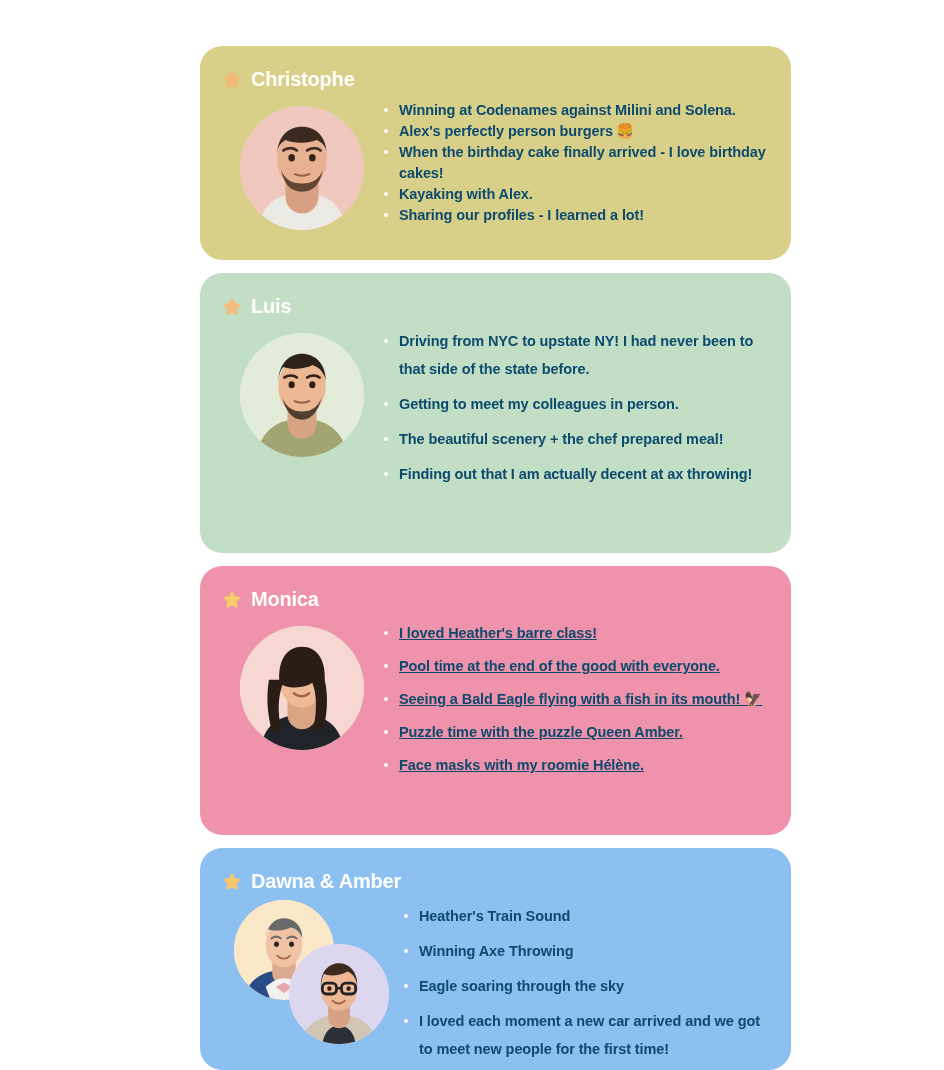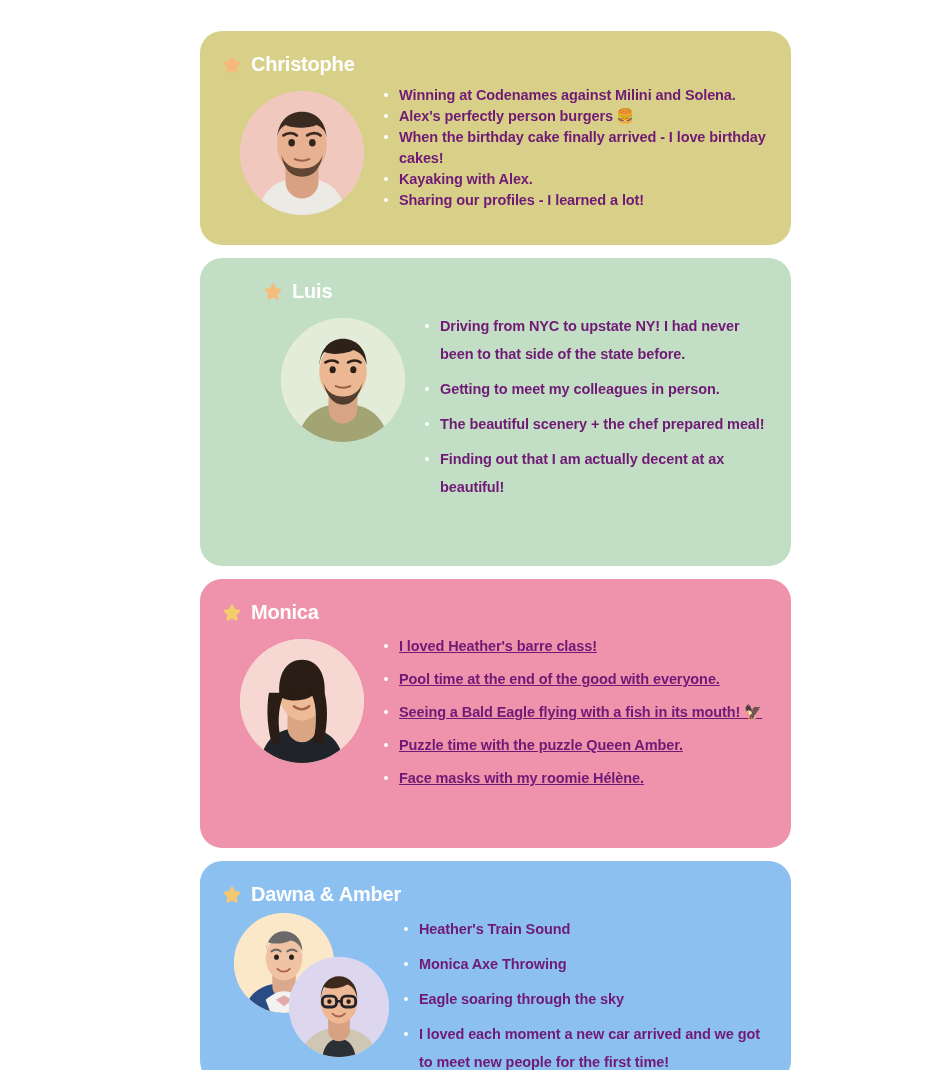--- a/index.html
+++ b/index.html
@@ -10,20 +10,21 @@
     background: #ffffff;
     font-family: "Liberation Sans", sans-serif;
     overflow: hidden;
   }
 
   #page {
     position: relative;
     width: 944px;
     height: 850px;
     background: #ffffff;
+    margin-top: 15px;
   }
 
   .cards {
     position: absolute;
     left: 200px;
     top: 31px;
     width: 591px;
   }
 
   .card {
@@ -101,21 +102,21 @@
 
   .points {
     flex: 1 1 auto;
     list-style: none;
     padding: 6px 0 0 0;
     margin: 0;
   }
 
   .point {
     position: relative;
-    color: #701a75;
+    color: #0c4a6e;
     font-size: 14.5px;
     font-weight: bold;
     line-height: 21px;
     padding-left: 17px;
     letter-spacing: -0.1px;
   }
   .point::before {
     content: "";
     position: absolute;
     left: 2px;
@@ -167,21 +168,21 @@
           <ul class="points">
             <li class="point">Winning at Codenames against Milini and Solena.</li>
             <li class="point">Alex's perfectly person burgers 🍔</li>
             <li class="point">When the birthday cake finally arrived - I love birthday cakes!</li>
             <li class="point">Kayaking with Alex.</li>
             <li class="point">Sharing our profiles - I learned a lot!</li>
           </ul>
         </div>
         <div style="height: 30px;"></div>
       </div>
-      <div class="card loose" style="background: rgb(194, 222, 197); padding-left: 41px;">
+      <div class="card loose" style="background: rgb(194, 222, 197);">
         <div class="card-header">
           <span class="star-icon">
             <svg viewBox="0 0 24 24" aria-hidden="true">
               <path fill="#f6bc7e" d="M12 1.6c.5 0 .95.3 1.17.78l2.3 4.9 5.2.78c.53.08.97.45 1.13.96.16.5.02 1.06-.36 1.43l-3.8 3.8.9 5.33c.9.53-.13 1.07-.57 1.38-.44.31-1.02.34-1.49.08L12 18.5l-4.48 2.54c-.47.26-1.05.23-1.49-.08-.44-.31-.66-.85-.57-1.38l.9-5.33-3.8-3.8c-.38-.37-.52-.93-.36-1.43.16-.51.6-.88 1.13-.96l5.2-.78 2.3-4.9c.22-.48.67-.78 1.17-.78z"></path>
             </svg>
           </span>
           <span class="card-name">Luis</span>
         </div>
         <div class="card-body">
           <div class="avatar-col">
@@ -197,21 +198,21 @@
                 <ellipse cx="70" cy="50" rx="3" ry="3.4" fill="#2c1f16"></ellipse>
                 <path d="M43 43c4-2.5 9-2.5 12 0M65 43c4-2.5 9-2.5 12 0" stroke="#2e2119" stroke-width="2.6" fill="none" stroke-linecap="round"></path>
                 <path d="M53 66c4 2 10 2 14 0" stroke="#9a5e46" stroke-width="2" fill="none" stroke-linecap="round"></path>
               </svg>
             </div>
           </div>
           <ul class="points">
             <li class="point">Driving from NYC to upstate NY! I had never been to that side of the state before.</li>
             <li class="point">Getting to meet my colleagues in person.</li>
             <li class="point">The beautiful scenery + the chef prepared meal!</li>
-            <li class="point">Finding out that I am actually decent at ax beautiful!</li>
+            <li class="point">Finding out that I am actually decent at ax throwing!</li>
           </ul>
         </div>
         <div style="height: 58px;"></div>
       </div>
       <div class="card medium" style="background: rgb(239, 146, 171);">
         <div class="card-header">
           <span class="star-icon">
             <svg viewBox="0 0 24 24" aria-hidden="true">
               <path fill="#f5cd6a" d="M12 1.6c.5 0 .95.3 1.17.78l2.3 4.9 5.2.78c.53.08.97.45 1.13.96.16.5.02 1.06-.36 1.43l-3.8 3.8.9 5.33c.9.53-.13 1.07-.57 1.38-.44.31-1.02.34-1.49.08L12 18.5l-4.48 2.54c-.47.26-1.05.23-1.49-.08-.44-.31-.66-.85-.57-1.38l.9-5.33-3.8-3.8c-.38-.37-.52-.93-.36-1.43.16-.51.6-.88 1.13-.96l5.2-.78 2.3-4.9c.22-.48.67-.78 1.17-.78z"></path>
             </svg>
@@ -282,20 +283,20 @@
                 <rect x="63" y="47" width="17" height="13" rx="5" fill="none" stroke="#22222a" stroke-width="3.4"></rect>
                 <path d="M57 53h6" stroke="#22222a" stroke-width="3"></path>
                 <ellipse cx="48.5" cy="53.5" rx="2.6" ry="2.9" fill="#2b1f16"></ellipse>
                 <ellipse cx="71.5" cy="53.5" rx="2.6" ry="2.9" fill="#2b1f16"></ellipse>
                 <path d="M52 68c4.5 4.5 11 4.5 15 0" stroke="#a4604a" stroke-width="2.2" fill="none" stroke-linecap="round"></path>
               </svg>
             </div>
           </div>
           <ul class="points">
             <li class="point">Heather's Train Sound</li>
-            <li class="point">Monica Axe Throwing</li>
+            <li class="point">Winning Axe Throwing</li>
             <li class="point">Eagle soaring through the sky</li>
             <li class="point">I loved each moment a new car arrived and we got to meet new people for the first time!</li>
           </ul>
         </div>
       </div>
     </div>
 </div>
 
 </body></html>

